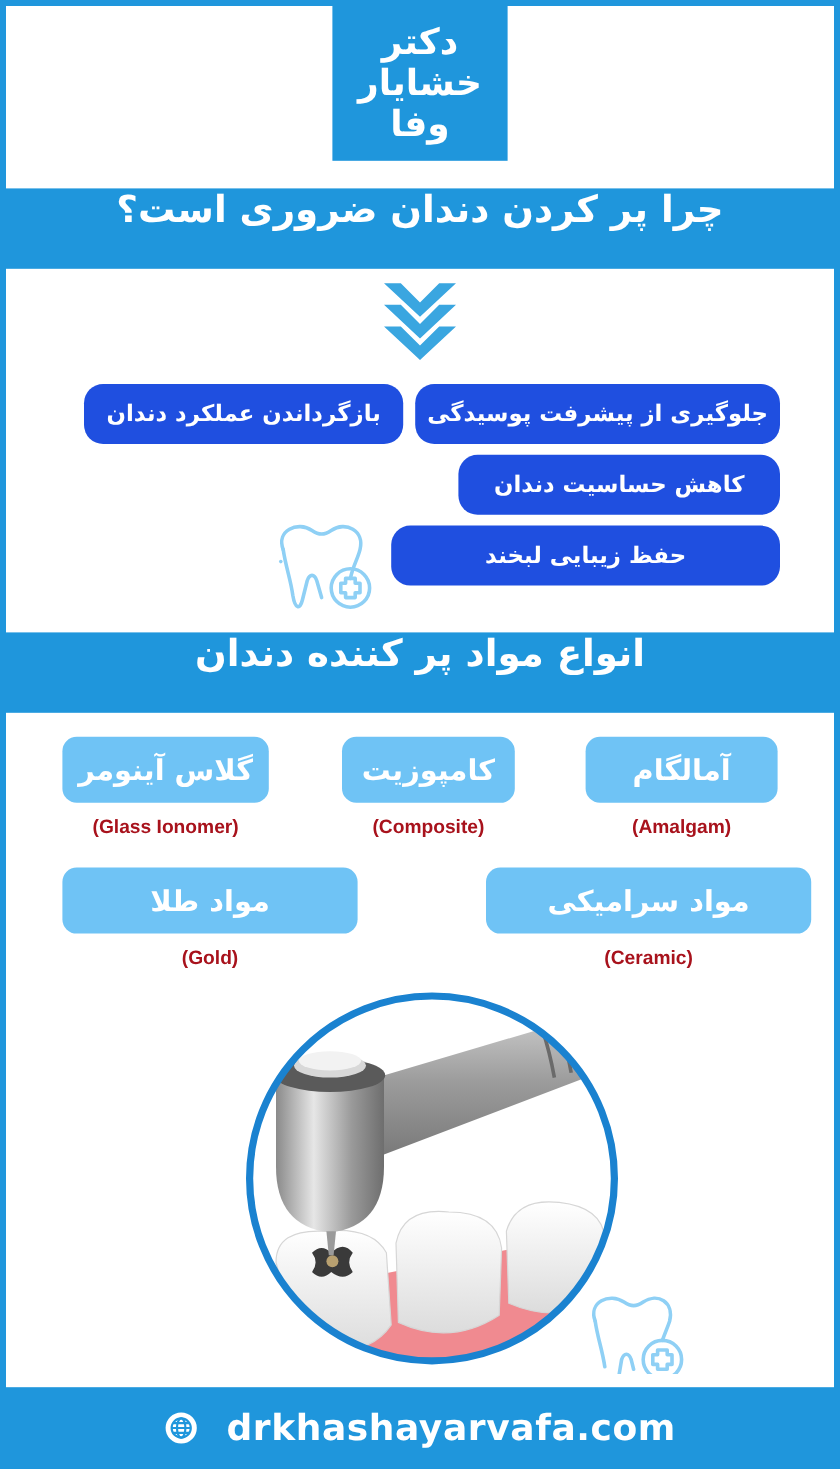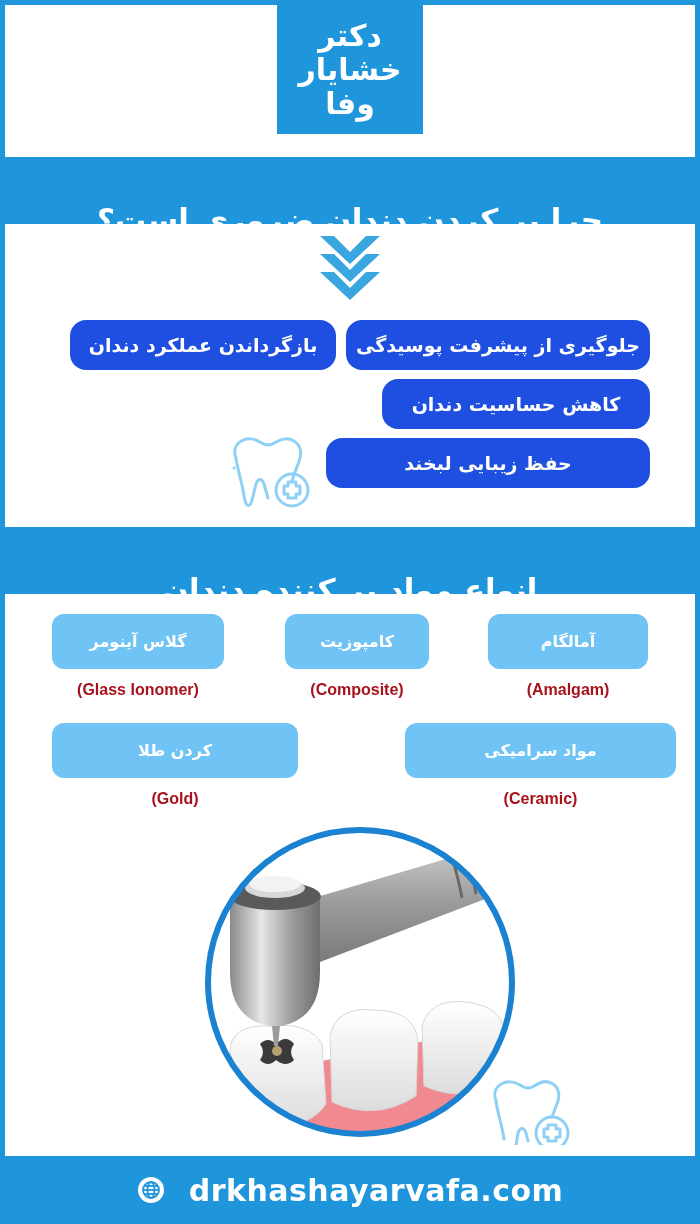--- a/index.html
+++ b/index.html
@@ -7,35 +7,35 @@
   body { font-family: "DejaVu Sans", sans-serif; position: relative; }
   .panel { position: absolute; left: 5px; right: 5px; background: #ffffff; }
   .panel-top { top: 5px; height: 152px; }
   .panel-mid { top: 224px; height: 303px; }
   .panel-bot { top: 594px; height: 562px; }
 
   .logo { position: absolute; left: 277px; top: 5px; width: 146px; height: 129px; background: #1f96dc;
           display: flex; flex-direction: column; align-items: center; justify-content: center; direction: rtl; }
   .logo span { color: #fff; font-weight: bold; font-size: 30px; line-height: 34px; font-family: "DejaVu Sans", sans-serif; }
 
-  .banner { position: absolute; left: 0; right: 0; height: 81px; display: flex; align-items: flex-end; justify-content: center; }
+  .banner { position: absolute; left: 0; right: 0; height: 81px; display: flex; align-items: flex-start; justify-content: center; }
   .banner-1 { top: 157px; }
   .banner-2 { top: 527px; }
   .banner h1 { color: #fff; font-size: 31px; font-weight: bold; direction: rtl; font-family: "DejaVu Sans", sans-serif; }
 
   .chevrons { position: absolute; left: 318px; top: 232px; width: 64px; height: 72px; }
 
   .pills { position: absolute; left: 50px; top: 320px; width: 600px; direction: rtl; }
   .pill-row { display: flex; gap: 10px; margin-bottom: 9px; justify-content: flex-start; }
   .pill { background: #1f4fe0; color: #fff; font-weight: bold; font-size: 19px; border-radius: 16px;
           height: 50px; display: flex; align-items: center; justify-content: center; padding: 0 16px; white-space: nowrap; }
   .tooth-1 { position: absolute; left: 222px; top: 432px; width: 96px; height: 80px; }
 
   .mat { position: absolute; display: flex; flex-direction: column; align-items: center; }
-  .mat-pill { background: #6fc3f5; color: #fff; font-weight: bold; font-size: 16px; border-radius: 12px;
+  .mat-pill { background: #6fc3f5; color: #fff; font-weight: bold; font-size: 24px; border-radius: 12px;
               height: 55px; display: flex; align-items: center; justify-content: center; direction: rtl; white-space: nowrap; }
   .mat-en { color: #a8121c; font-weight: bold; font-size: 16px; margin-top: 12px; font-family: "Liberation Sans", sans-serif; }
 
   .illus { position: absolute; left: 190px; top: 822px; width: 340px; height: 318px; }
   .tooth-2 { position: absolute; left: 482px; top: 1075px; width: 90px; height: 70px; }
 
   .footer { position: absolute; left: 0; right: 0; top: 1160px; height: 60px; display: flex; align-items: center; justify-content: center; gap: 24px; }
   .footer .url { color: #fff; font-weight: bold; font-size: 30px; font-family: "DejaVu Sans", sans-serif; letter-spacing: 0.5px; }
 </style>
 </head>
@@ -100,21 +100,21 @@
 </div>
 <div class="mat" style="left:52px; top:614px;">
   <div class="mat-pill" style="width:172px">گلاس آینومر</div>
   <div class="mat-en">(Glass Ionomer)</div>
 </div>
 <div class="mat" style="left:405px; top:723px;">
   <div class="mat-pill" style="width:271px">مواد سرامیکی</div>
   <div class="mat-en">(Ceramic)</div>
 </div>
 <div class="mat" style="left:52px; top:723px;">
-  <div class="mat-pill" style="width:246px">کردن طلا</div>
+  <div class="mat-pill" style="width:246px">مواد طلا</div>
   <div class="mat-en">(Gold)</div>
 </div>
 
 <svg class="illus" viewBox="0 0 340 318">
   <defs>
     <clipPath id="circ">
         <circle cx="170" cy="160" r="152"></circle>
       </clipPath>
     <linearGradient id="metal" x1="0" x2="1" y1="0" y2="0">
       <stop offset="0" stop-color="#8a8a8a"></stop>

